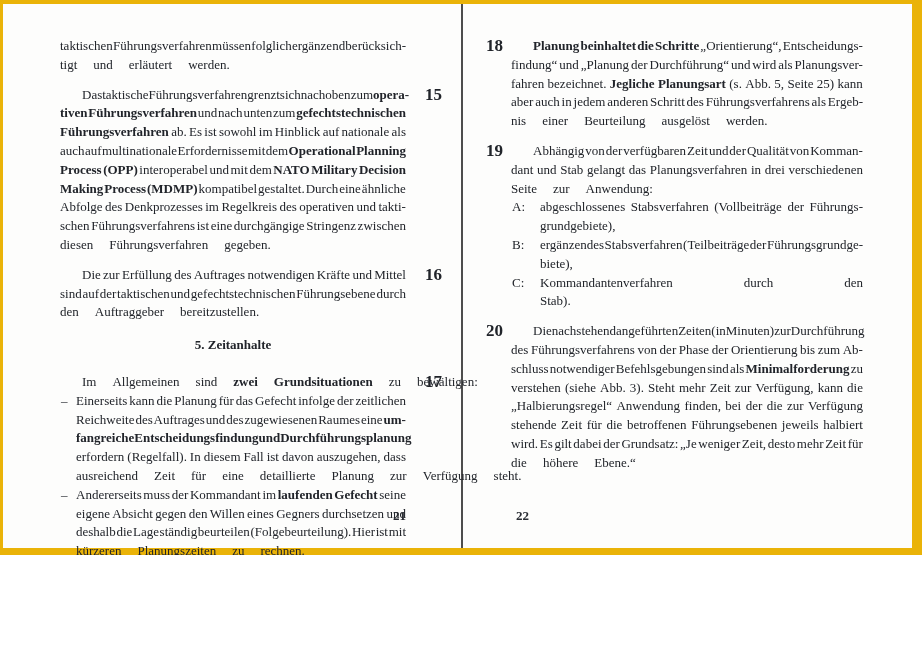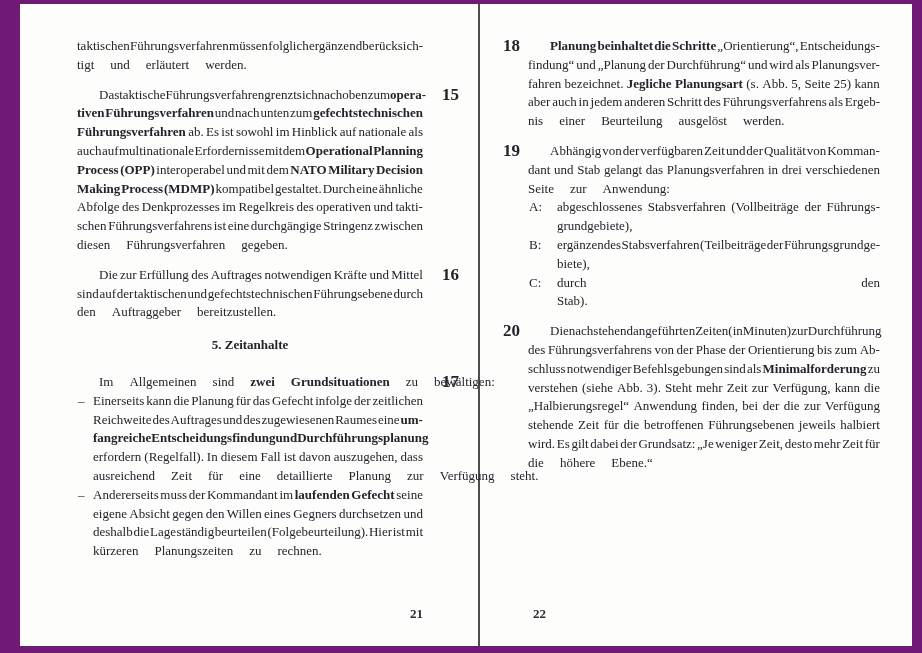--- a/index.html
+++ b/index.html
@@ -1,22 +1,22 @@
 <!DOCTYPE html>
 <html><head>
 <meta charset="utf-8">
 <style>
   html,body { margin:0; padding:0; }
   body { font-family: "Liberation Serif", "DejaVu Serif", serif; }
 
   .scan {
-    width: 922px; height: 653px;
+    width: 922px; height: 555px;
     box-sizing: border-box;
-    background: #701a75;
-    padding: 4px 10px 7px 20px;
+    background: #eab308;
+    padding: 4px 10px 7px 3px;
     position: relative;
   }
   .pages {
     width: 100%; height: 100%;
     background: #fdfdfc;
     display: flex;
     position: relative;
   }
   .page {
     position: relative;
@@ -441,20 +441,21 @@
               <span>der</span>
               <span>Führungsgrundge-</span>
             </div>
             <div class="line end">
               <span>biete),</span>
             </div>
           </div>
           <div class="block list-item" style="padding-left: 29px;">
             <span class="marker">C:</span>
             <div class="line">
+              <span>Kommandantenverfahren</span>
               <span>durch</span>
               <span>den</span>
             </div>
             <div class="line end">
               <span>Stab).</span>
             </div>
           </div>
           <div class="block para">
             <span class="num numR">20</span>
             <div class="line indent">

